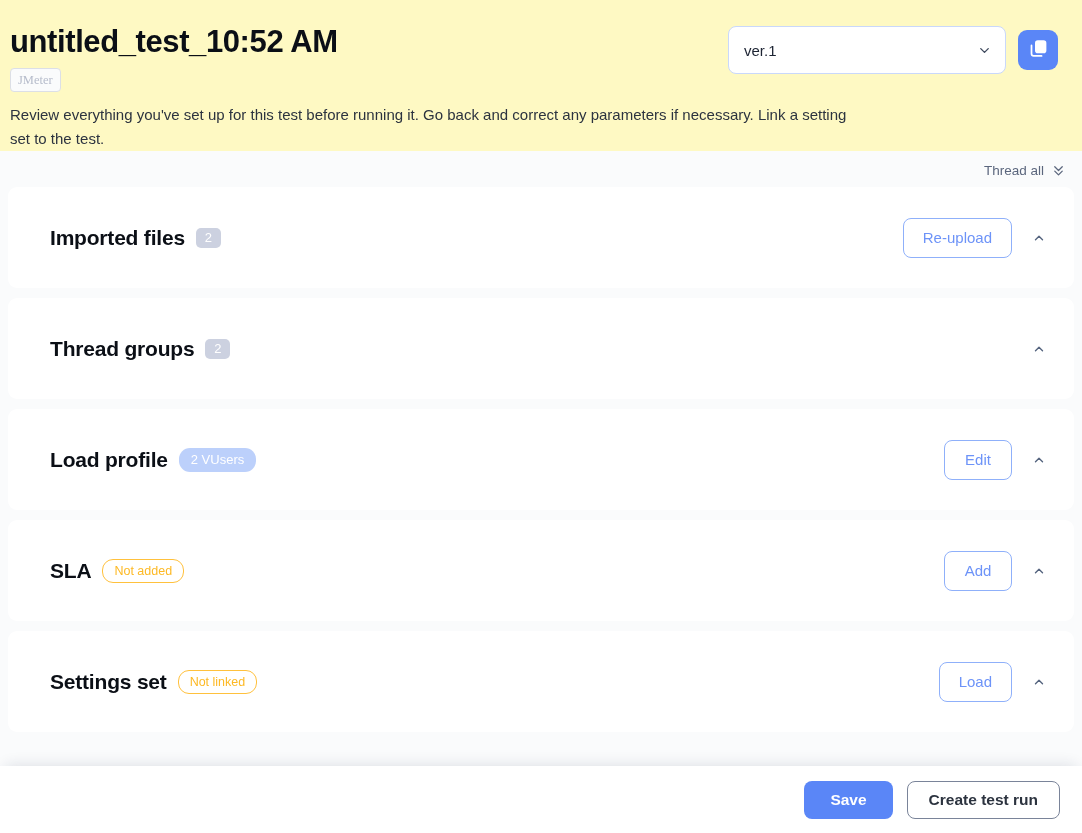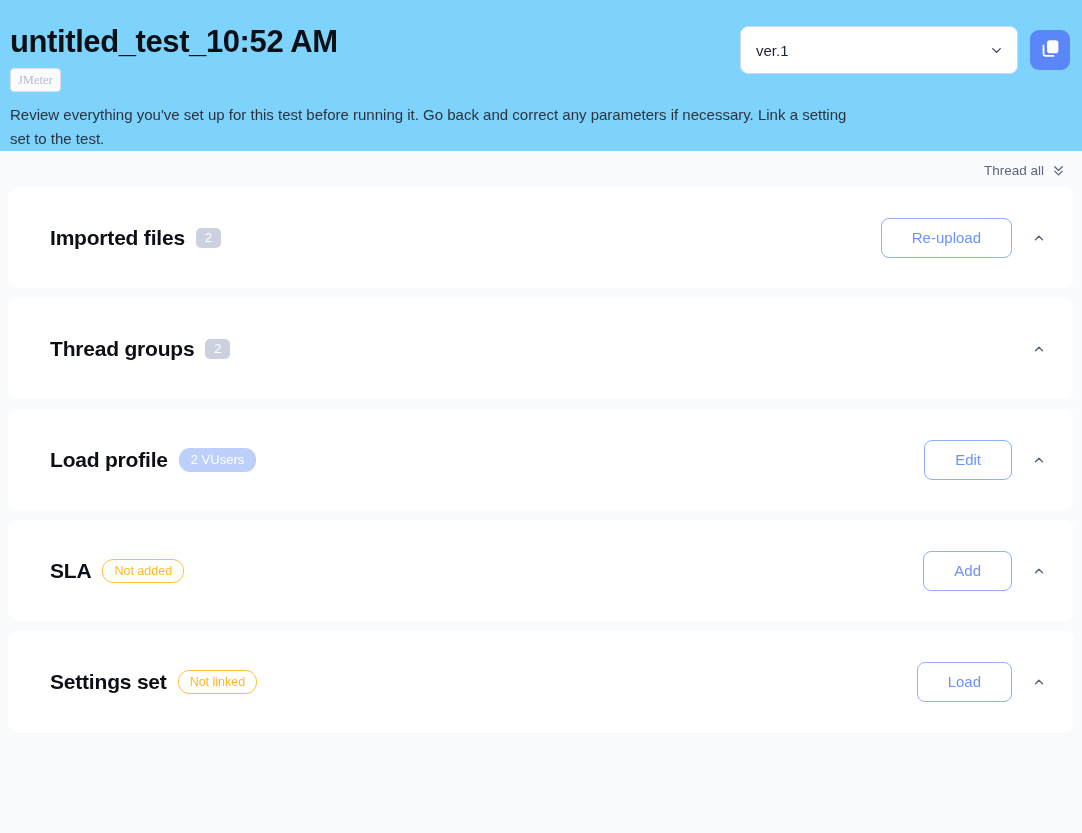--- a/index.html
+++ b/index.html
@@ -18,22 +18,22 @@
     position: relative;
     width: 1082px;
     height: 833px;
     background: #fafbfc;
     display: flex;
     flex-direction: column;
   }
 
   
   .header {
-    padding: 20px 4px 0 10px;
-    background: #7dd3fc;
+    padding: 20px 16px 0 10px;
+    background: #fef9c3;
     flex: 0 0 auto;
   }
   .header-top {
     display: flex;
     align-items: flex-start;
     justify-content: space-between;
   }
   .title-block { padding-top: 2px; }
   .page-title {
     font-size: 31px;
@@ -186,21 +186,21 @@
   }
 
   
   .btn-outline-blue {
     border: 1px solid #8fb0fa;
     color: #6d93f8;
     background: #ffffff;
     border-radius: 8px;
     height: 40px;
     min-width: 68px;
-    padding: 0 30px;
+    padding: 0 19px;
     font-size: 15px;
     font-family: inherit;
     cursor: pointer;
     display: inline-flex;
     align-items: center;
     justify-content: center;
   }
 
   .chev-up {
     width: 26px;
@@ -368,14 +368,18 @@
         <span class="chev-up">
           <svg width="14" height="14" viewBox="0 0 24 24" fill="none" stroke="currentColor" stroke-width="2.4" stroke-linecap="round" stroke-linejoin="round">
               <polyline points="6 15 12 9 18 15"></polyline>
             </svg>
         </span>
       </div>
     </div>
 
   </div>
 
+  <div class="footer">
+    <button class="btn-primary">Save</button>
+    <button class="btn-secondary">Create test run</button>
+  </div>
 
 </div>
 
 </body></html>

